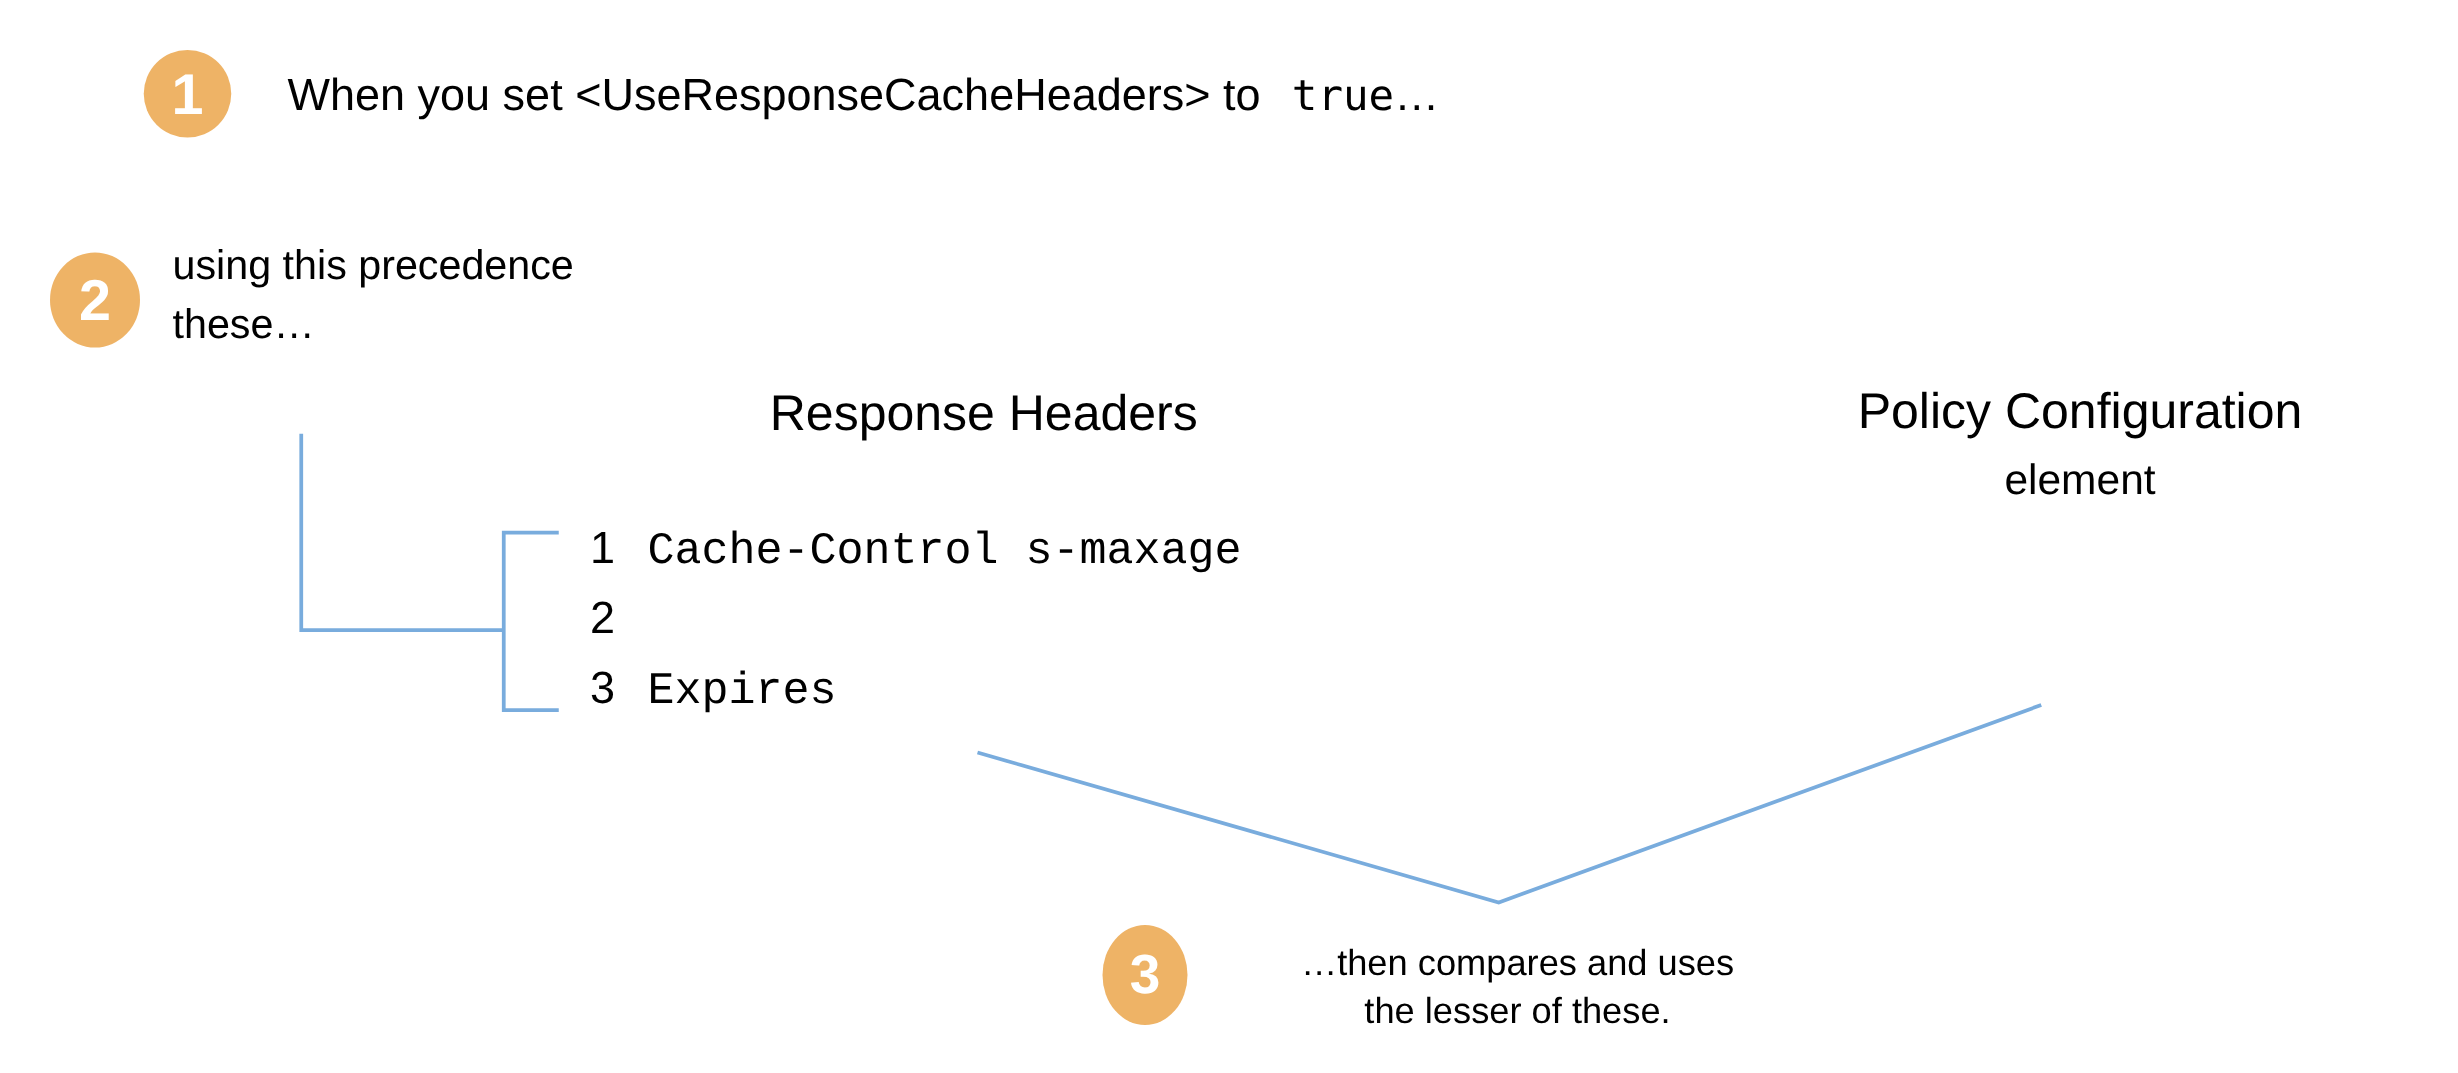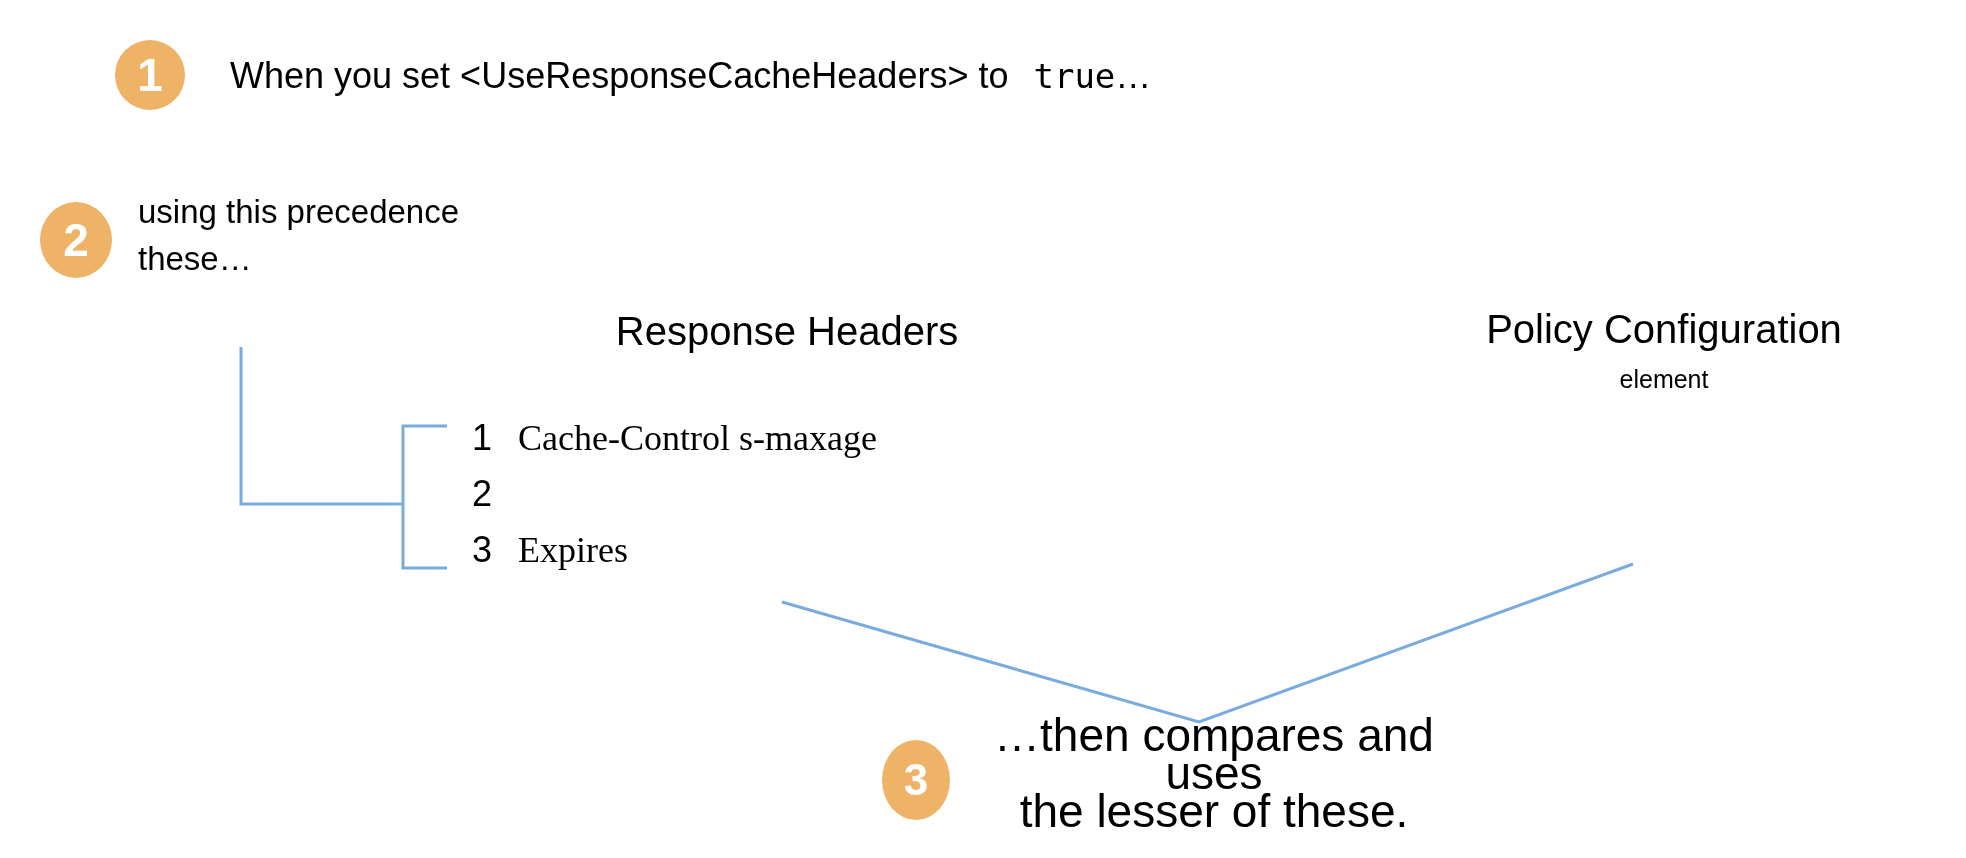--- a/index.html
+++ b/index.html
@@ -54,32 +54,32 @@
     height: 44px;
   }
   .rank {
     display: inline-block;
     width: 40px;
     text-align: center;
     font-size: 36px;
     margin-right: 16px;
   }
   .list-value {
-    font-family: Liberation Serif, serif;
+    font-family: Liberation Mono, monospace;
     font-size: 36px;
     white-space: nowrap;
   }
   .code-line {
     font-family: "DejaVu Sans Mono", monospace;
     font-size: 36px;
     text-align: center;
     white-space: nowrap;
   }
   .caption {
-    font-size: 25px;
+    font-size: 34px;
     text-align: center;
   }
   .centered-block { text-align: center; }
   svg.connectors { position: absolute; left: 0; top: 0; }
   svg.connectors path {
     stroke: var(--connector-blue);
     stroke-width: 3;
     fill: none;
   }
 </style>
@@ -124,16 +124,16 @@
 
 <svg class="connectors" width="1966" height="858" viewBox="0 0 1966 858">
   <path d="M 241,347 L 241,504 L 403,504"></path>
   <path d="M 447,426 L 403,426 L 403,568 L 447,568"></path>
   <path d="M 782,602 L 1199,722 L 1633,564"></path>
 </svg>
 
 <div class="abs badge" style="left:882px; top:740px; width:68px; height:80px; font-size:44px;">
   <span>3</span>
 </div>
-<div class="abs centered-block" style="left:964px; top:716px; width:500px; font-size:46px; line-height:38px;text-align:center;">
+<div class="abs centered-block" style="left:964px; top:752px; width:500px; font-size:29px; line-height:38px;text-align:center;">
   <div>…then compares and uses</div>
   <div>the lesser of these.</div>
 </div>
 
 </body></html>

